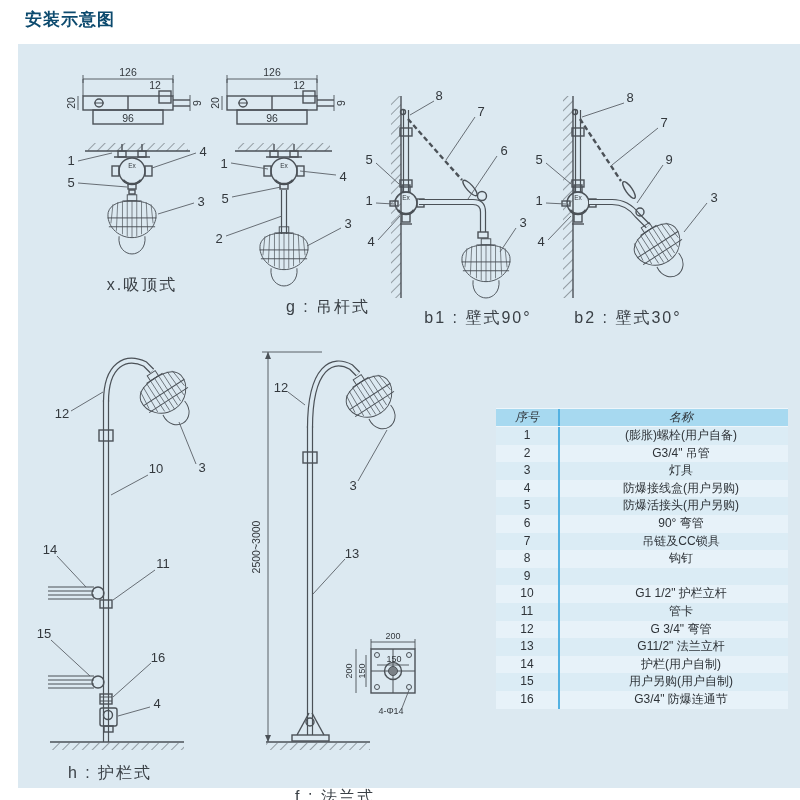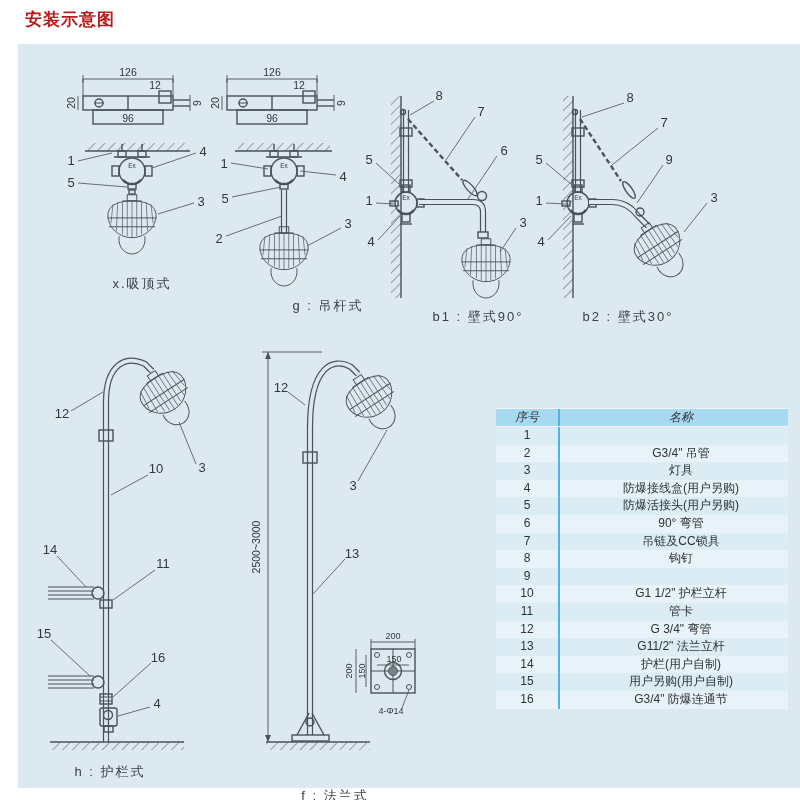--- a/index.html
+++ b/index.html
@@ -1,34 +1,34 @@
 <!DOCTYPE html>
 <html><head>
 <meta charset="utf-8">
 <style>
   html,body{margin:0;padding:0;}
   body{width:800px;height:800px;position:relative;background:#ffffff;
        font-family:"Liberation Sans","DejaVu Sans",sans-serif;overflow:hidden;}
   .page-title{position:absolute;left:25px;top:8px;font-size:17px;font-weight:bold;
-       color:#b91c1c;letter-spacing:1px;}
+       color:#0c4a6e;letter-spacing:1px;}
   .panel{position:absolute;left:18px;top:44px;width:782px;height:744px;background:#dce9f1;}
   svg.art{position:absolute;left:0;top:0;}
   svg .ln{stroke:#4b5157;fill:none;stroke-width:1.4;}
   svg .thin{stroke:#4b5157;fill:none;stroke-width:1;}
   svg .po{stroke:#4b5157;fill:none;stroke-width:6.2;}
   svg .pi{stroke:#dce9f1;fill:none;stroke-width:3.8;}
   svg .ldr{stroke:#5a6067;stroke-width:0.9;fill:none;}
   svg .dim{stroke:#4b5157;stroke-width:0.9;fill:none;}
   svg .chain{stroke:#4b5157;stroke-width:2.4;stroke-dasharray:5 3;fill:none;}
   svg text{fill:#33383d;}
   svg .co{font-size:13px;}
   svg .dt{font-size:10.5px;}
   svg .ft{font-size:9px;}
   svg .ex{font-size:6.5px;fill:#33383d;}
-  .caption{position:absolute;transform:translateX(-50%);font-size:13px;color:#3a4046;
+  .caption{position:absolute;transform:translateX(-50%);font-size:16px;color:#3a4046;
        letter-spacing:2px;white-space:nowrap;}
   .parts-table{position:absolute;left:496px;top:408px;width:292px;font-size:12px;color:#2e3338;}
   .pt-header{display:flex;background:#a7d9f0;height:17px;line-height:17px;
        border-top:1px solid #eef6fb;border-bottom:1px solid #eef6fb;font-weight:normal;font-style:italic;}
   .pt-row{display:flex;height:17.6px;line-height:17.6px;}
   .pt-row:nth-child(odd){background:#dbecf5;}
   .pt-row:nth-child(even){background:#e7f2f9;}
   .col-no{width:64px;text-align:center;border-right:2px solid #54b2e2;box-sizing:border-box;}
   .col-name{flex:1;text-align:center;margin-left:14px;}
 </style>
@@ -333,20 +333,21 @@
 <div class="caption" style="left:335px;top:763px;margin-top:24px;">f : 法兰式</div>
 
 <div class="parts-table">
   <div class="pt-header">
     <div class="col-no">序号</div>
     <div class="col-name">名称</div>
   </div>
   <div>
     <div class="pt-row">
         <div class="col-no">1</div>
+        <div class="col-name">(膨胀)螺栓(用户自备)</div>
       </div>
     <div class="pt-row">
         <div class="col-no">2</div>
         <div class="col-name">G3/4" 吊管</div>
       </div>
     <div class="pt-row">
         <div class="col-no">3</div>
         <div class="col-name">灯具</div>
       </div>
     <div class="pt-row">

